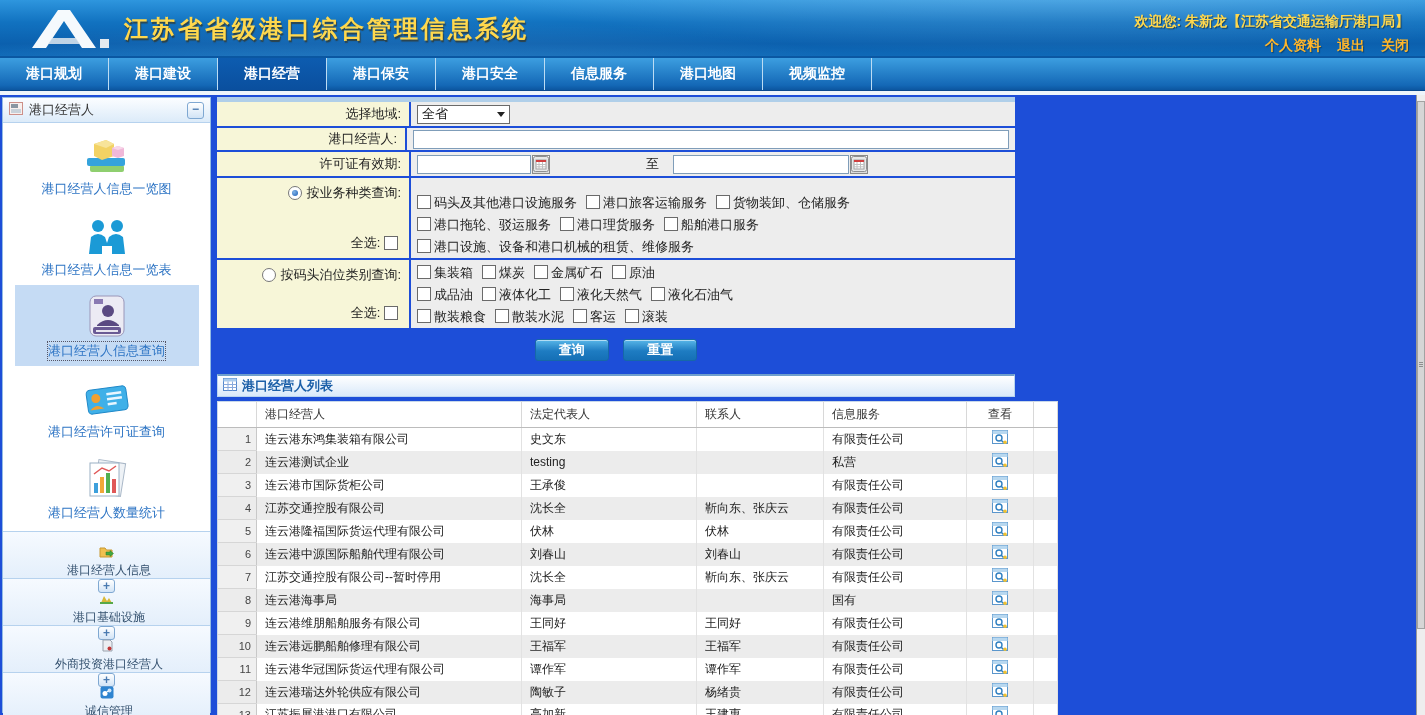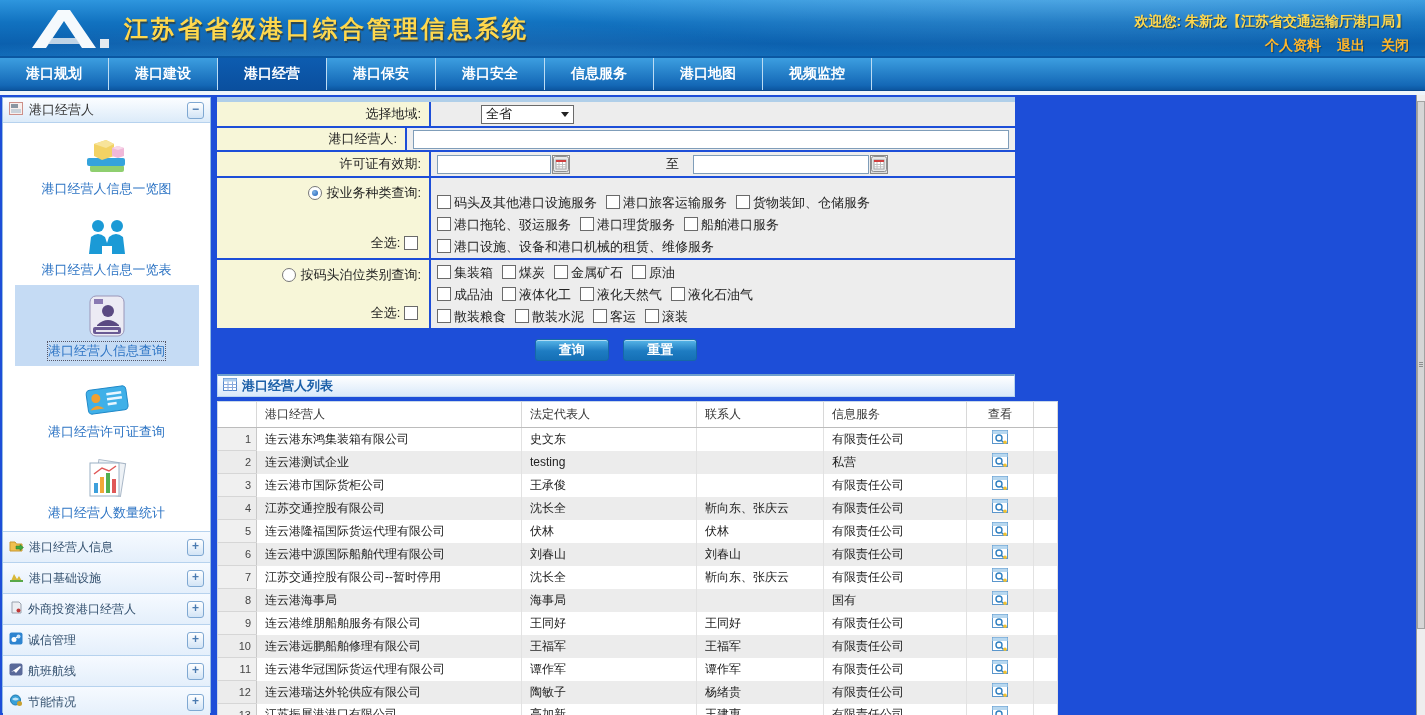--- a/index.html
+++ b/index.html
@@ -40,43 +40,43 @@
     text-align:center;cursor:pointer;font-weight:bold;}
   .sb-menu{position:absolute;top:25px;left:0;right:0;height:408px;}
   .menu-item{width:184px;margin:0 auto;height:81px;display:flex;flex-direction:column;
     align-items:center;justify-content:center;cursor:pointer;}
   .menu-item.selected{background:#c5dbf4;}
   .menu-icon{height:46px;display:flex;align-items:flex-end;}
   .menu-label{font-size:13px;color:#2d74c4;margin-top:4px;}
   .menu-item.selected .menu-label{outline:1px dotted #556;}
   .sb-acc{position:absolute;top:433px;left:0;right:0;}
   .acc-row{height:22px;border-top:1px solid #b6d2ee;display:flex;align-items:center;
-    padding:4px 6px;background:linear-gradient(180deg,#f6faff,#e4effb);cursor:pointer;}
+    padding:12px 6px;background:linear-gradient(180deg,#f6faff,#e4effb);cursor:pointer;flex-direction:column;}
   .acc-label{flex:1;font-size:12px;color:#33506e;margin-left:5px;}
   
   .main{position:absolute;left:217px;top:2px;width:798px;}
   .form-panel{border-top:5px solid #b0cfe9;}
   .form-row{display:flex;margin-bottom:2px;}
-  .lab{width:212px;background:#f7f6d8;box-sizing:border-box;padding:0 8px;
+  .lab{width:192px;background:#f7f6d8;box-sizing:border-box;padding:0 8px;
     display:flex;align-items:center;justify-content:flex-end;font-size:13px;color:#222;}
   .fld{flex:1;background:#ededed;box-sizing:border-box;padding:0 6px;margin-left:2px;
     display:flex;align-items:center;}
   .lab.col{flex-direction:column;align-items:flex-end;justify-content:space-between;padding:6px 8px;}
   .fld.col{flex-direction:column;align-items:flex-start;justify-content:flex-end;padding-top:3px;}
   .radio{width:12px;height:12px;border:1px solid #777;border-radius:50%;background:#fff;
     display:inline-block;vertical-align:-2px;margin-right:4px;position:relative;cursor:pointer;}
   .radio.checked::after{content:'';position:absolute;left:3px;top:3px;width:6px;height:6px;border-radius:50%;
     background:radial-gradient(circle at 35% 35%,#7fb4e8,#1c5cb4);}
   .cb{width:12px;height:12px;border:1px solid #6a6a6a;background:#fff;display:inline-block;
     vertical-align:-2px;margin-right:3px;cursor:pointer;}
   .cb-line{line-height:22px;font-size:13px;color:#222;white-space:nowrap;}
   .cb-label{margin-right:9px;}
   .inline-lab{display:flex;align-items:center;font-size:13px;color:#222;}
   .select{width:93px;height:19px;border:1px solid #6a6a6a;background:#fff;display:flex;align-items:center;
-    font-size:13px;color:#111;padding-left:4px;box-sizing:border-box;cursor:pointer;margin-left:44px;}
+    font-size:13px;color:#111;padding-left:4px;box-sizing:border-box;cursor:pointer;}
   .select-arrow{margin-left:auto;margin-right:4px;width:0;height:0;border-left:4px solid transparent;
     border-right:4px solid transparent;border-top:5px solid #222;}
   .txt{height:17px;border:1px solid #7f9db9;background:#fff;font-size:13px;padding:0 3px;}
   .op-input{width:588px;}
   .date-input{width:106px;}
   .cal-btn{width:18px;height:19px;padding:0;border:1px solid #8a8a8a;background:linear-gradient(180deg,#fdfdfd,#dcdcdc);
     margin-left:1px;cursor:pointer;display:flex;align-items:center;justify-content:center;}
   .to-label{margin:0 14px 0 96px;font-size:13px;color:#222;}
   
   .btn-row{margin-top:11px;text-align:center;}

